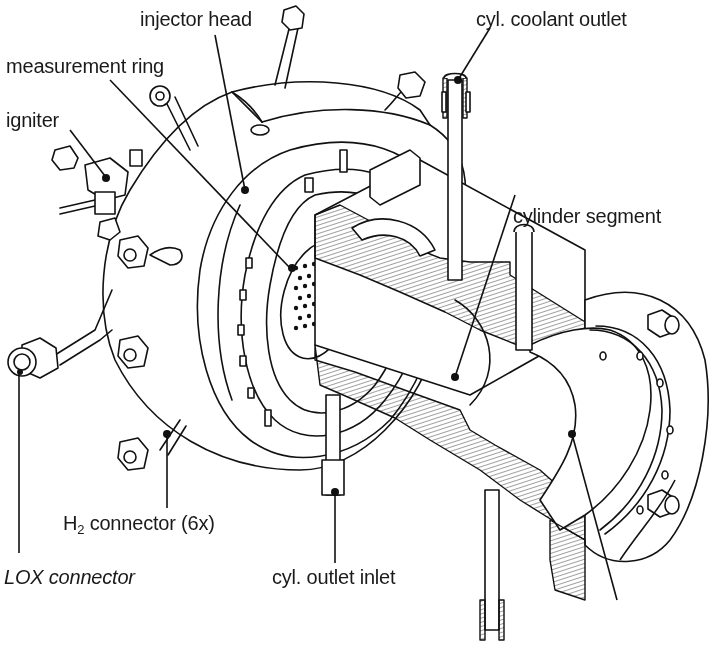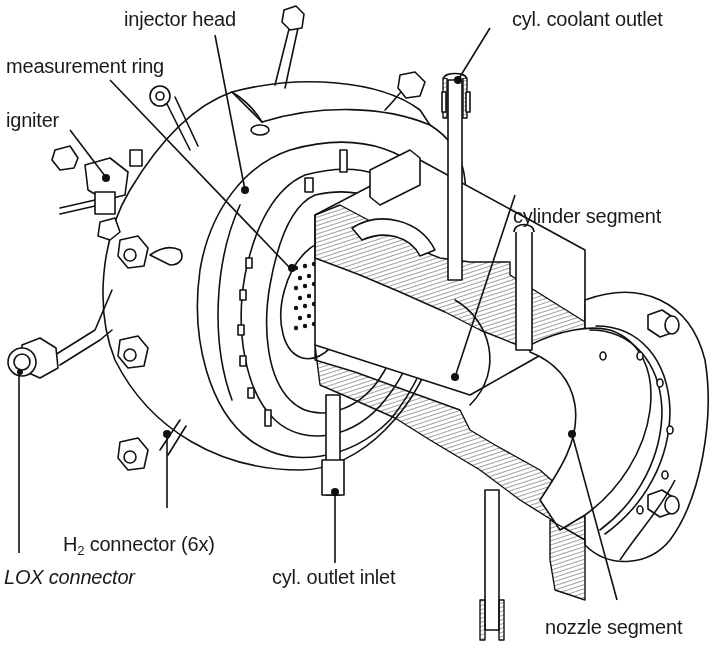--- a/index.html
+++ b/index.html
@@ -220,24 +220,23 @@
       <line class="leader" x1="19" y1="372" x2="19" y2="553"></line>
       <line class="leader" x1="335" y1="492" x2="335" y2="563"></line>
       <circle class="dot" cx="335" cy="492" r="4"></circle>
       <line class="leader" x1="572" y1="434" x2="617" y2="600"></line>
       <circle class="dot" cx="572" cy="434" r="4"></circle>
       <path class="leader" d="M675,480 C660,510 640,530 620,560"></path>
     </g>
   </svg>
 
   
-  <div class="label" style="left:124px; top:9px;text-align:center;">injector head</div>
+  <div class="label" style="left:140px; top:9px;text-align:center;">injector head</div>
   <div class="label" style="left:6px; top:56px;">measurement ring</div>
   <div class="label" style="left:6px; top:110px;">igniter</div>
-  <div class="label" style="left:512px; top:9px;">cyl. coolant outlet</div>
+  <div class="label" style="left:476px; top:9px;">cyl. coolant outlet</div>
   <div class="label" style="left:513px; top:175px;margin-top:31px;">cylinder segment</div>
-  <div class="label" style="left:63px; top:534px;">
+  <div class="label" style="left:63px; top:513px;">
     <span>H</span><sub>2</sub><span> connector (6x)</span>
   </div>
   <div class="label" style="left:4px; top:567px;font-style:italic;">LOX connector</div>
   <div class="label" style="left:272px; top:567px;">cyl. outlet inlet</div>
-  <div class="label" style="left:545px; top:617px;">nozzle segment</div>
 </div>
 
 </body></html>

